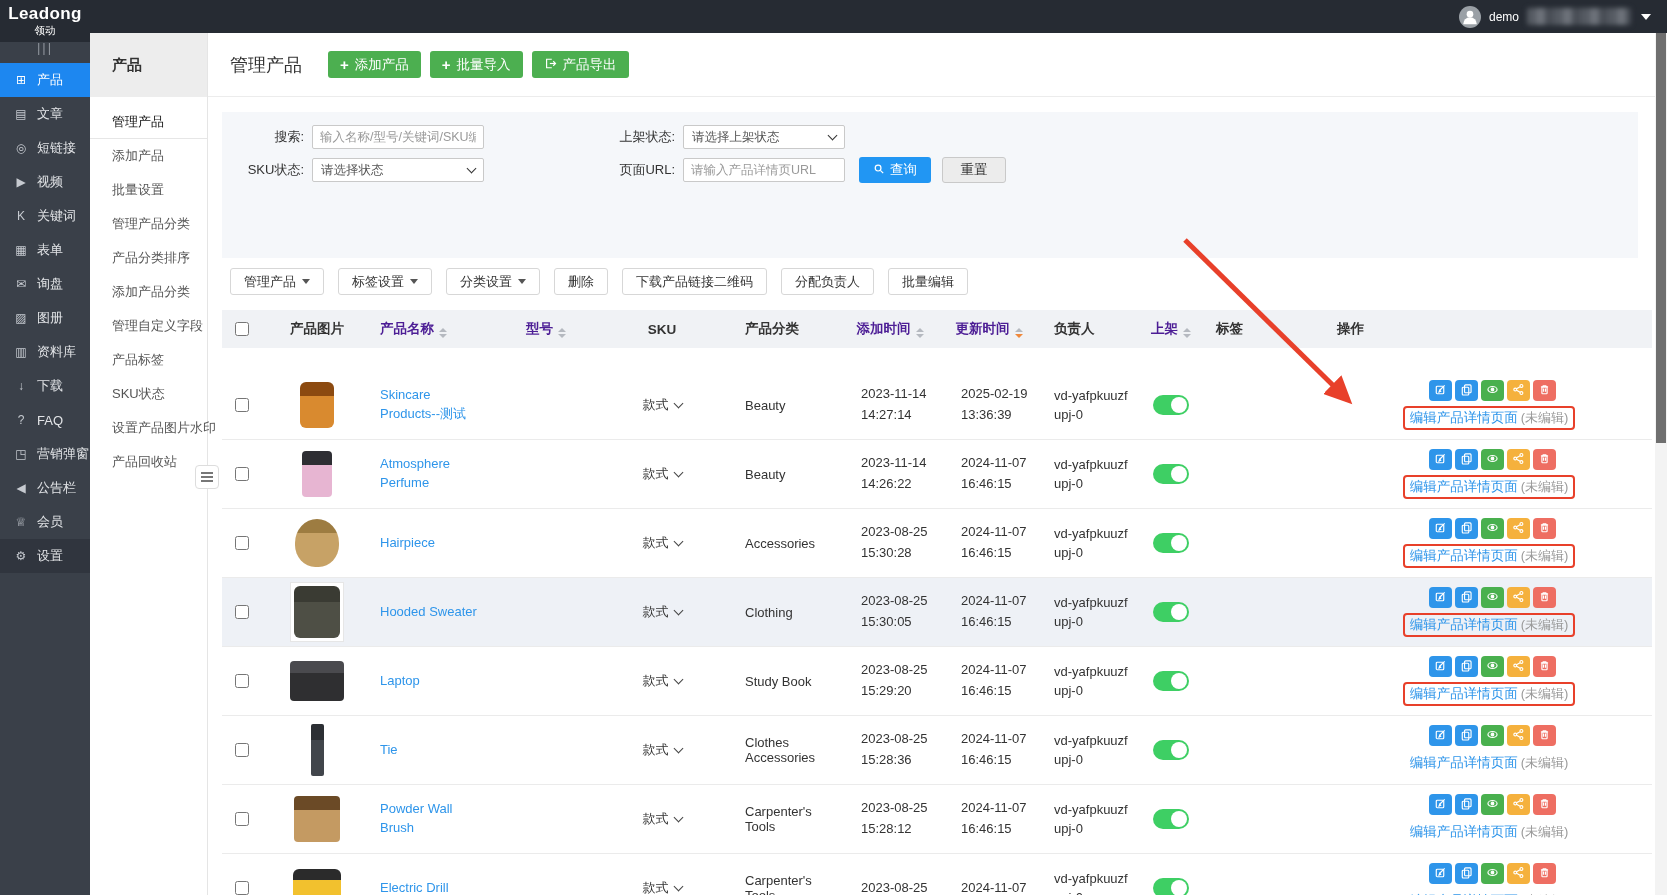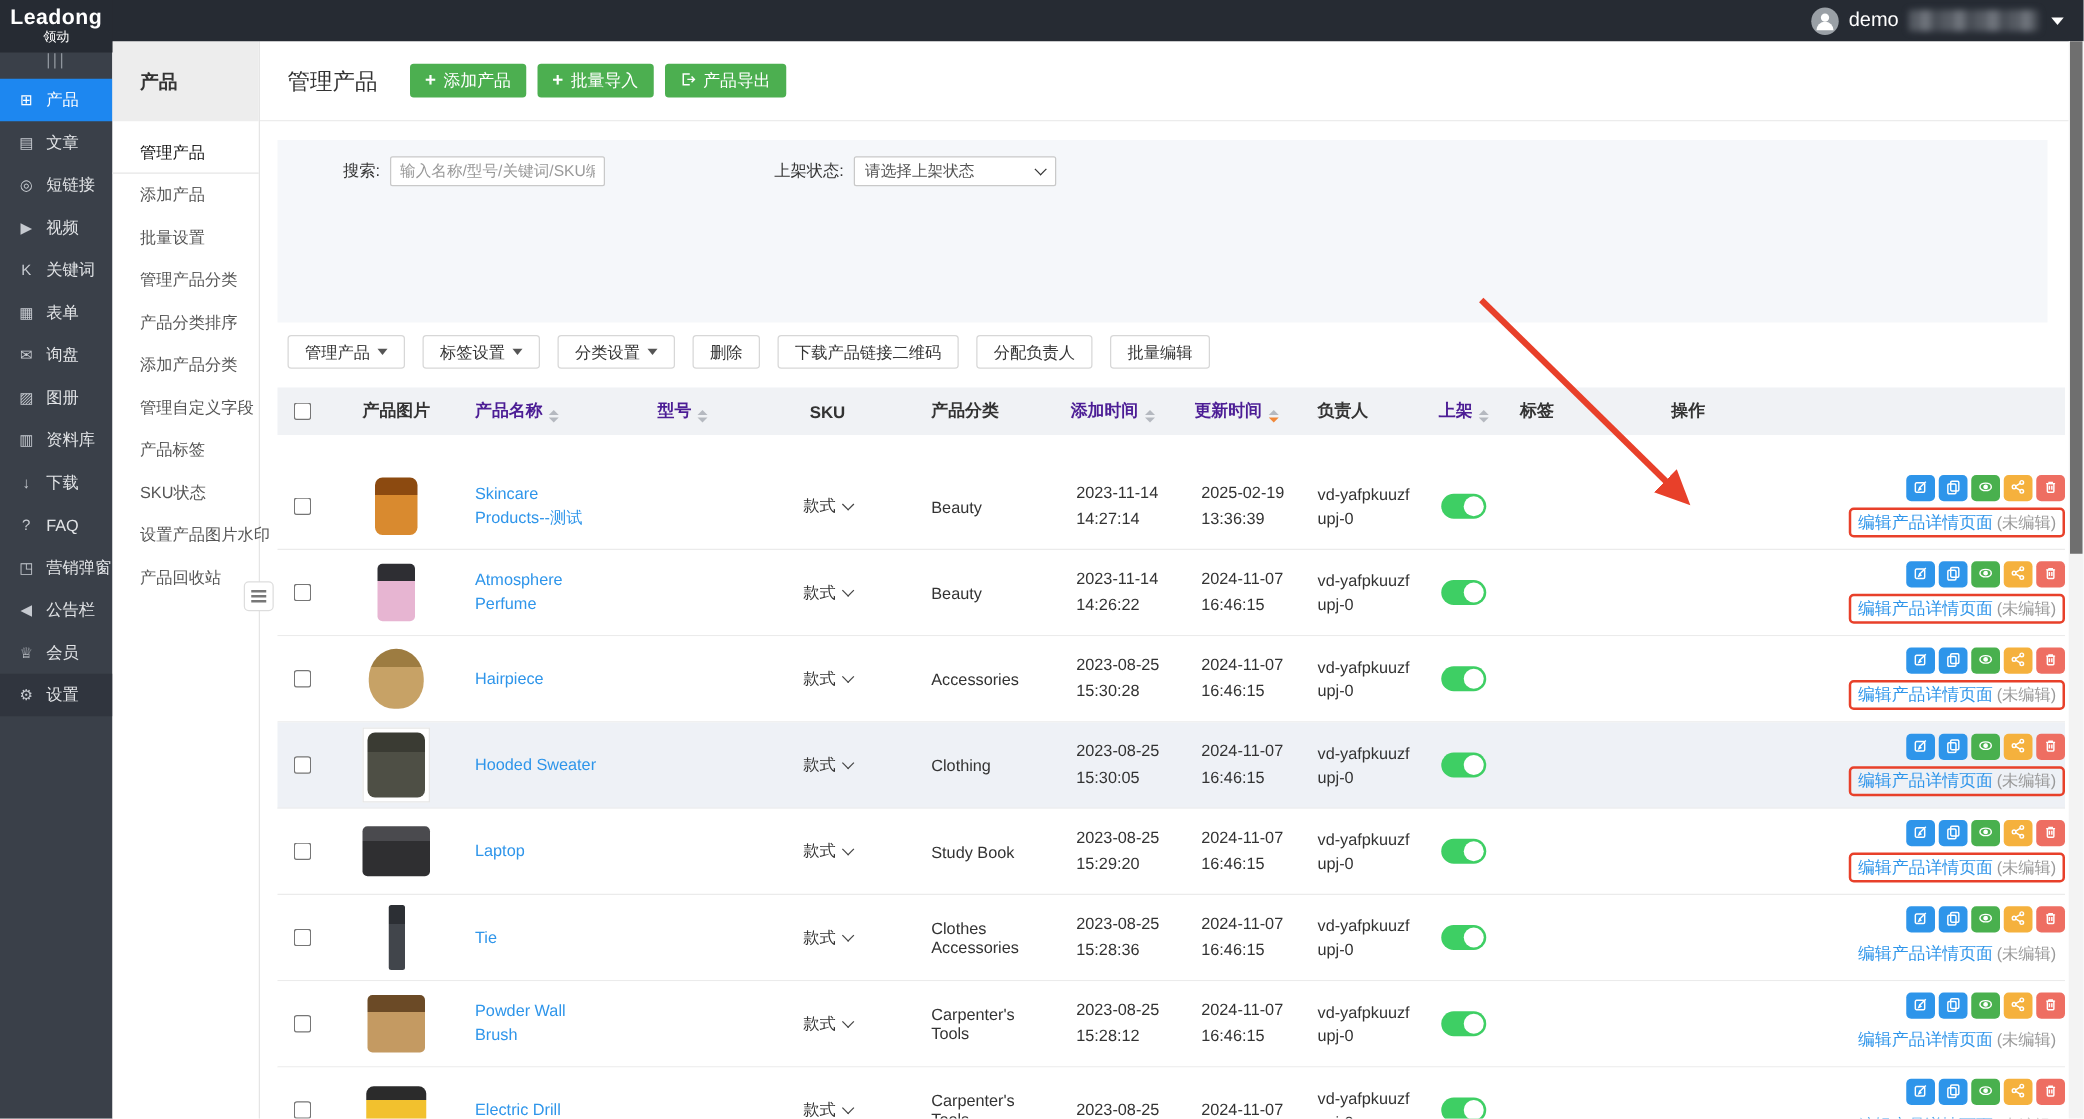--- a/index.html
+++ b/index.html
@@ -4,21 +4,21 @@
 <style>
   *{margin:0;padding:0;box-sizing:border-box}
   html,body{width:1667px;height:895px;overflow:hidden}
   body{position:relative;font-family:"Liberation Sans","DejaVu Sans",sans-serif;background:#fff}
   
   .topbar{position:absolute;left:0;top:0;width:1667px;height:33px;background:#262b33;z-index:30}
   .logo-block{position:absolute;left:0;top:0;width:90px;height:42px;background:#262b33;z-index:31;
     display:flex;flex-direction:column;align-items:center;justify-content:center;color:#fff}
   .brand{font-size:17px;font-weight:bold;letter-spacing:.4px;line-height:1.1}
   .brand-sub{font-size:10.5px;line-height:1.2}
-  .user{position:absolute;right:16px;top:0;height:33px;display:flex;align-items:center;gap:8px;color:#fff;font-size:16px;cursor:pointer}
+  .user{position:absolute;right:16px;top:0;height:33px;display:flex;align-items:center;gap:8px;color:#fff;font-size:12px;cursor:pointer}
   .avatar{width:22px;height:22px;border-radius:50%;background:#9aa0a6;display:flex;align-items:center;justify-content:center}
   .blur-box{width:104px;height:17px;border-radius:2px;background:repeating-linear-gradient(90deg,#565b63 0 9px,#6d727a 9px 18px,#494e56 18px 27px);filter:blur(2.5px)}
   .caret-down-w{width:0;height:0;border-left:5px solid transparent;border-right:5px solid transparent;border-top:6px solid #fff;margin-left:2px}
   
   .sidebar{position:absolute;left:0;top:33px;bottom:0;width:90px;background:#3a4049;z-index:20}
   .collapse{height:30px;line-height:30px;text-align:center;color:#8f959d;font-size:13px;letter-spacing:2px}
   .side-item{height:34px;display:flex;align-items:center;padding-left:13px;gap:8px;color:#e2e4e7;font-size:13px;cursor:pointer}
   .side-item .s-icon{width:16px;font-size:12px;color:#c6cad0;text-align:center;flex:none}
   .side-item.active{background:#1d87f0;color:#fff}
   .side-item.active .s-icon{color:#fff}
@@ -78,21 +78,21 @@
   .frame{background:#fff;border:1px solid #e6e6e6;padding:3px}
   .name-cell{padding-left:8px;padding-right:4px}
   .name-cell a{color:#2e95ea;text-decoration:none;line-height:1.45;display:inline-block}
   .sku-cell{justify-self:center;display:flex;align-items:center;gap:6px;cursor:pointer;color:#333}
   .chev-dark{width:7px;height:7px;border-right:1.6px solid #444;border-bottom:1.6px solid #444;transform:rotate(45deg);margin-top:-4px}
   .cat-cell{padding-left:23px}
   .time-cell{padding-left:21px;line-height:1.6}
   .owner-cell{padding-left:16px;padding-right:8px;word-break:break-all;line-height:1.5}
   .toggle{justify-self:center;width:36px;height:20px;border-radius:10px;background:#3ecf64;position:relative;cursor:pointer}
   .knob{position:absolute;right:2px;top:2px;width:16px;height:16px;border-radius:50%;background:#fff}
-  .ops{padding-left:75px;display:flex;flex-direction:column;align-items:flex-end;gap:5px}
+  .ops{padding-left:75px;display:flex;flex-direction:column;align-items:center;gap:5px}
   .abtns{display:flex;gap:3px}
   .abtn{width:23px;height:21px;border:none;border-radius:4px;display:flex;align-items:center;justify-content:center;cursor:pointer;padding:0}
   .abtn svg{width:13px;height:13px}
   .elink-wrap{display:flex;align-items:center;border:2px solid transparent;border-radius:4px;padding:1px 5px;margin-left:-7px}
   .elink-wrap.boxed{border-color:#e8402a}
   .elink{color:#2e95ea;font-size:13.5px;text-decoration:none;cursor:pointer}
   .esuffix{color:#999;font-size:13px;margin-left:3px}
   
   .scrollbar{position:absolute;right:0;top:33px;bottom:0;width:12px;background:#f3f3f3;z-index:35}
   .thumb{position:absolute;left:1px;right:1px;top:0;height:410px;background:#6f6f6f;cursor:pointer}
@@ -228,20 +228,37 @@
 
   <div class="filter-panel">
     <div class="frow">
       <span class="flabel">搜索:</span>
       <input class="inp ctrl" placeholder="输入名称/型号/关键词/SKU编码/条形" style="">
       <span class="flabel2">上架状态:</span>
       <div class="sel ctrl2">
         <span>请选择上架状态</span>
         <span class="chev"></span>
       </div>
+    </div>
+    <div class="frow">
+      <span class="flabel">SKU状态:</span>
+      <div class="sel ctrl">
+        <span>请选择状态</span>
+        <span class="chev"></span>
+      </div>
+      <span class="flabel2">页面URL:</span>
+      <input class="inp ctrl2" placeholder="请输入产品详情页URL" style="">
+      <button class="qbtn">
+        <span><svg width="12" height="12" viewBox="0 0 20 20" fill="none" stroke="#fff" stroke-width="2">
+              <circle cx="8.5" cy="8.5" r="4.8"></circle>
+              <path d="M12.3 12.3 17 17"></path>
+            </svg></span>
+        <span>查询</span>
+      </button>
+      <button class="rbtn">重置</button>
     </div>
   </div>
 
   <div class="toolbar">
       <button class="tbtn">
         <span>管理产品</span>
         <span class="tri-btn"></span>
       </button>
       <button class="tbtn">
         <span>标签设置</span>

